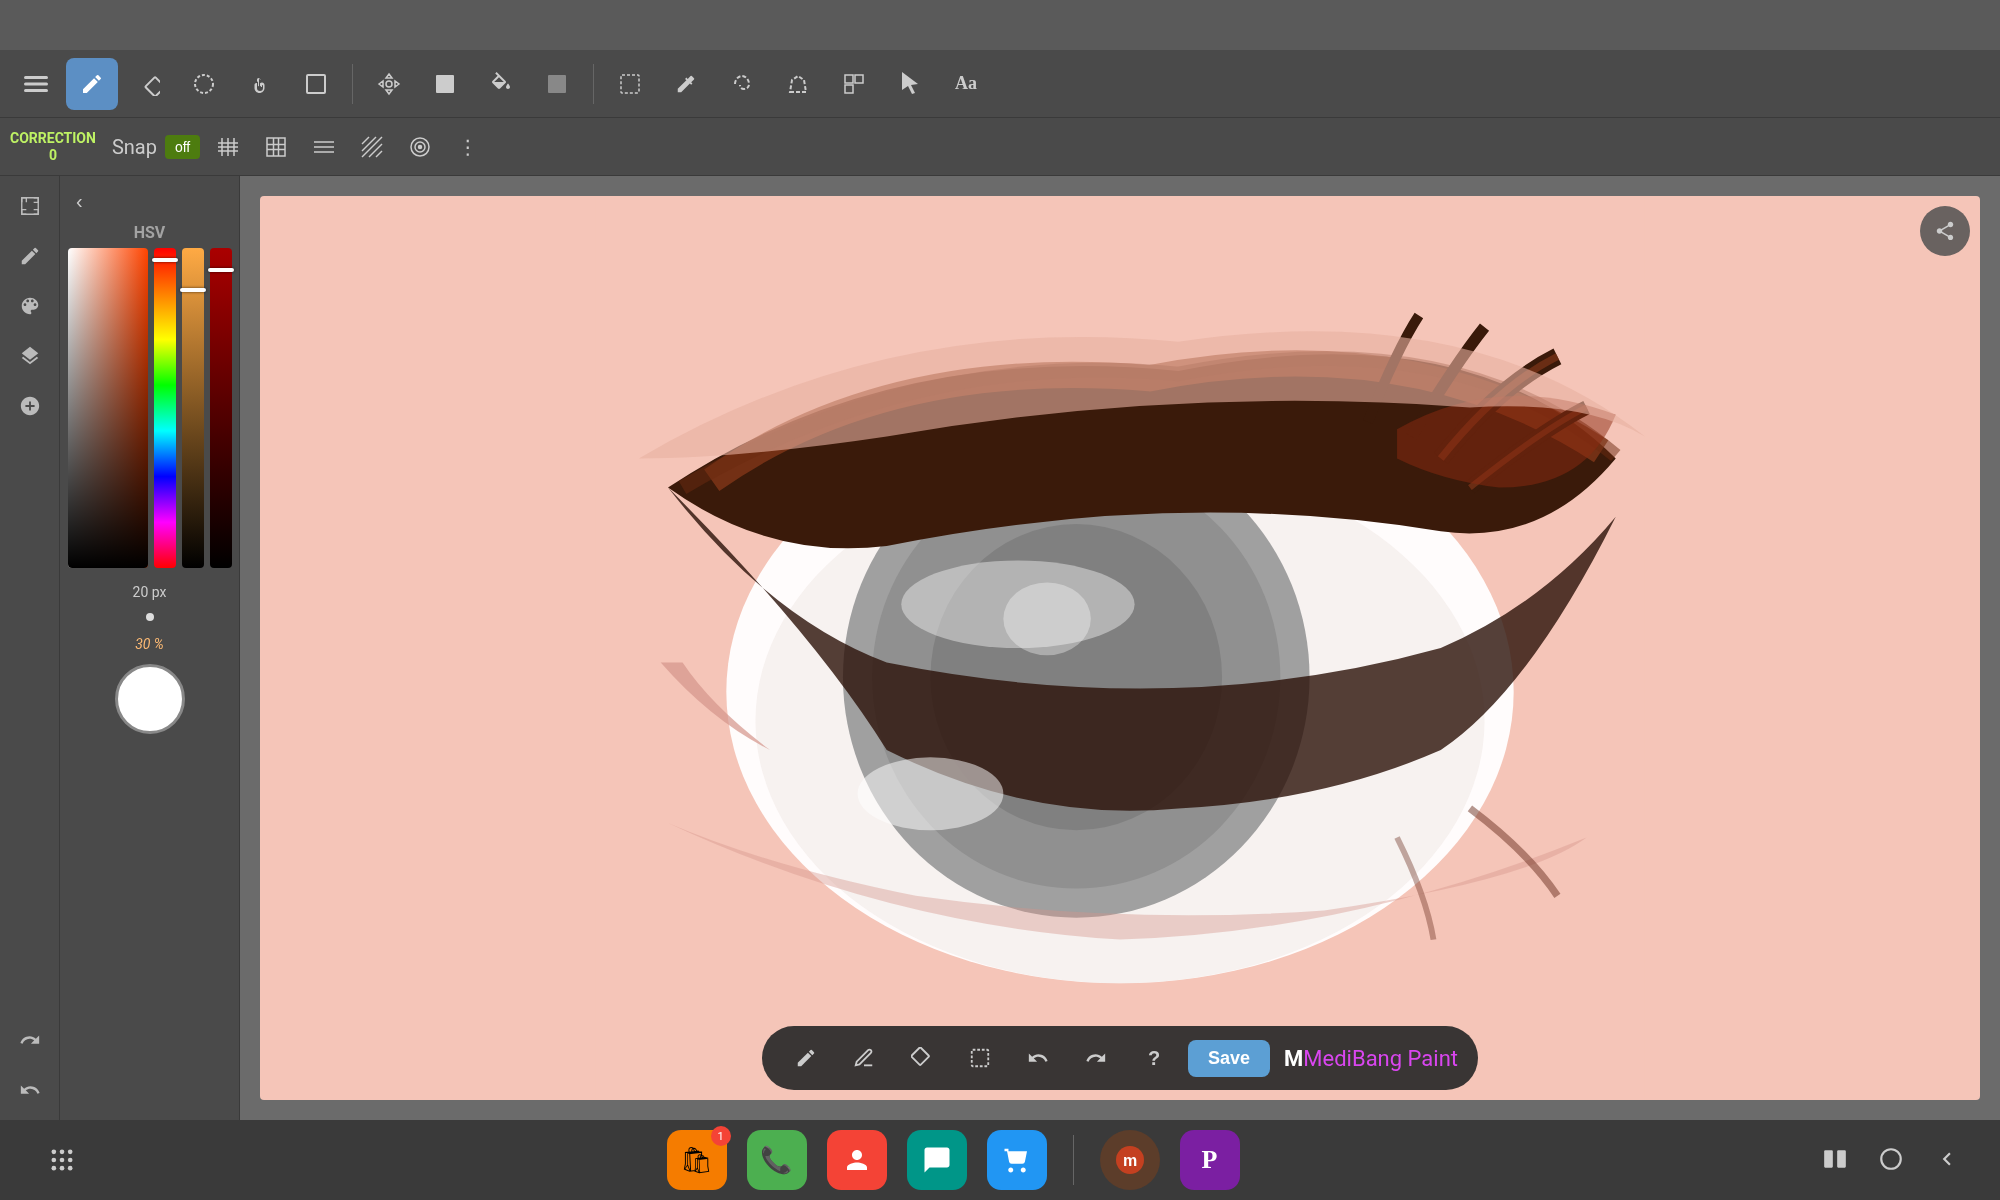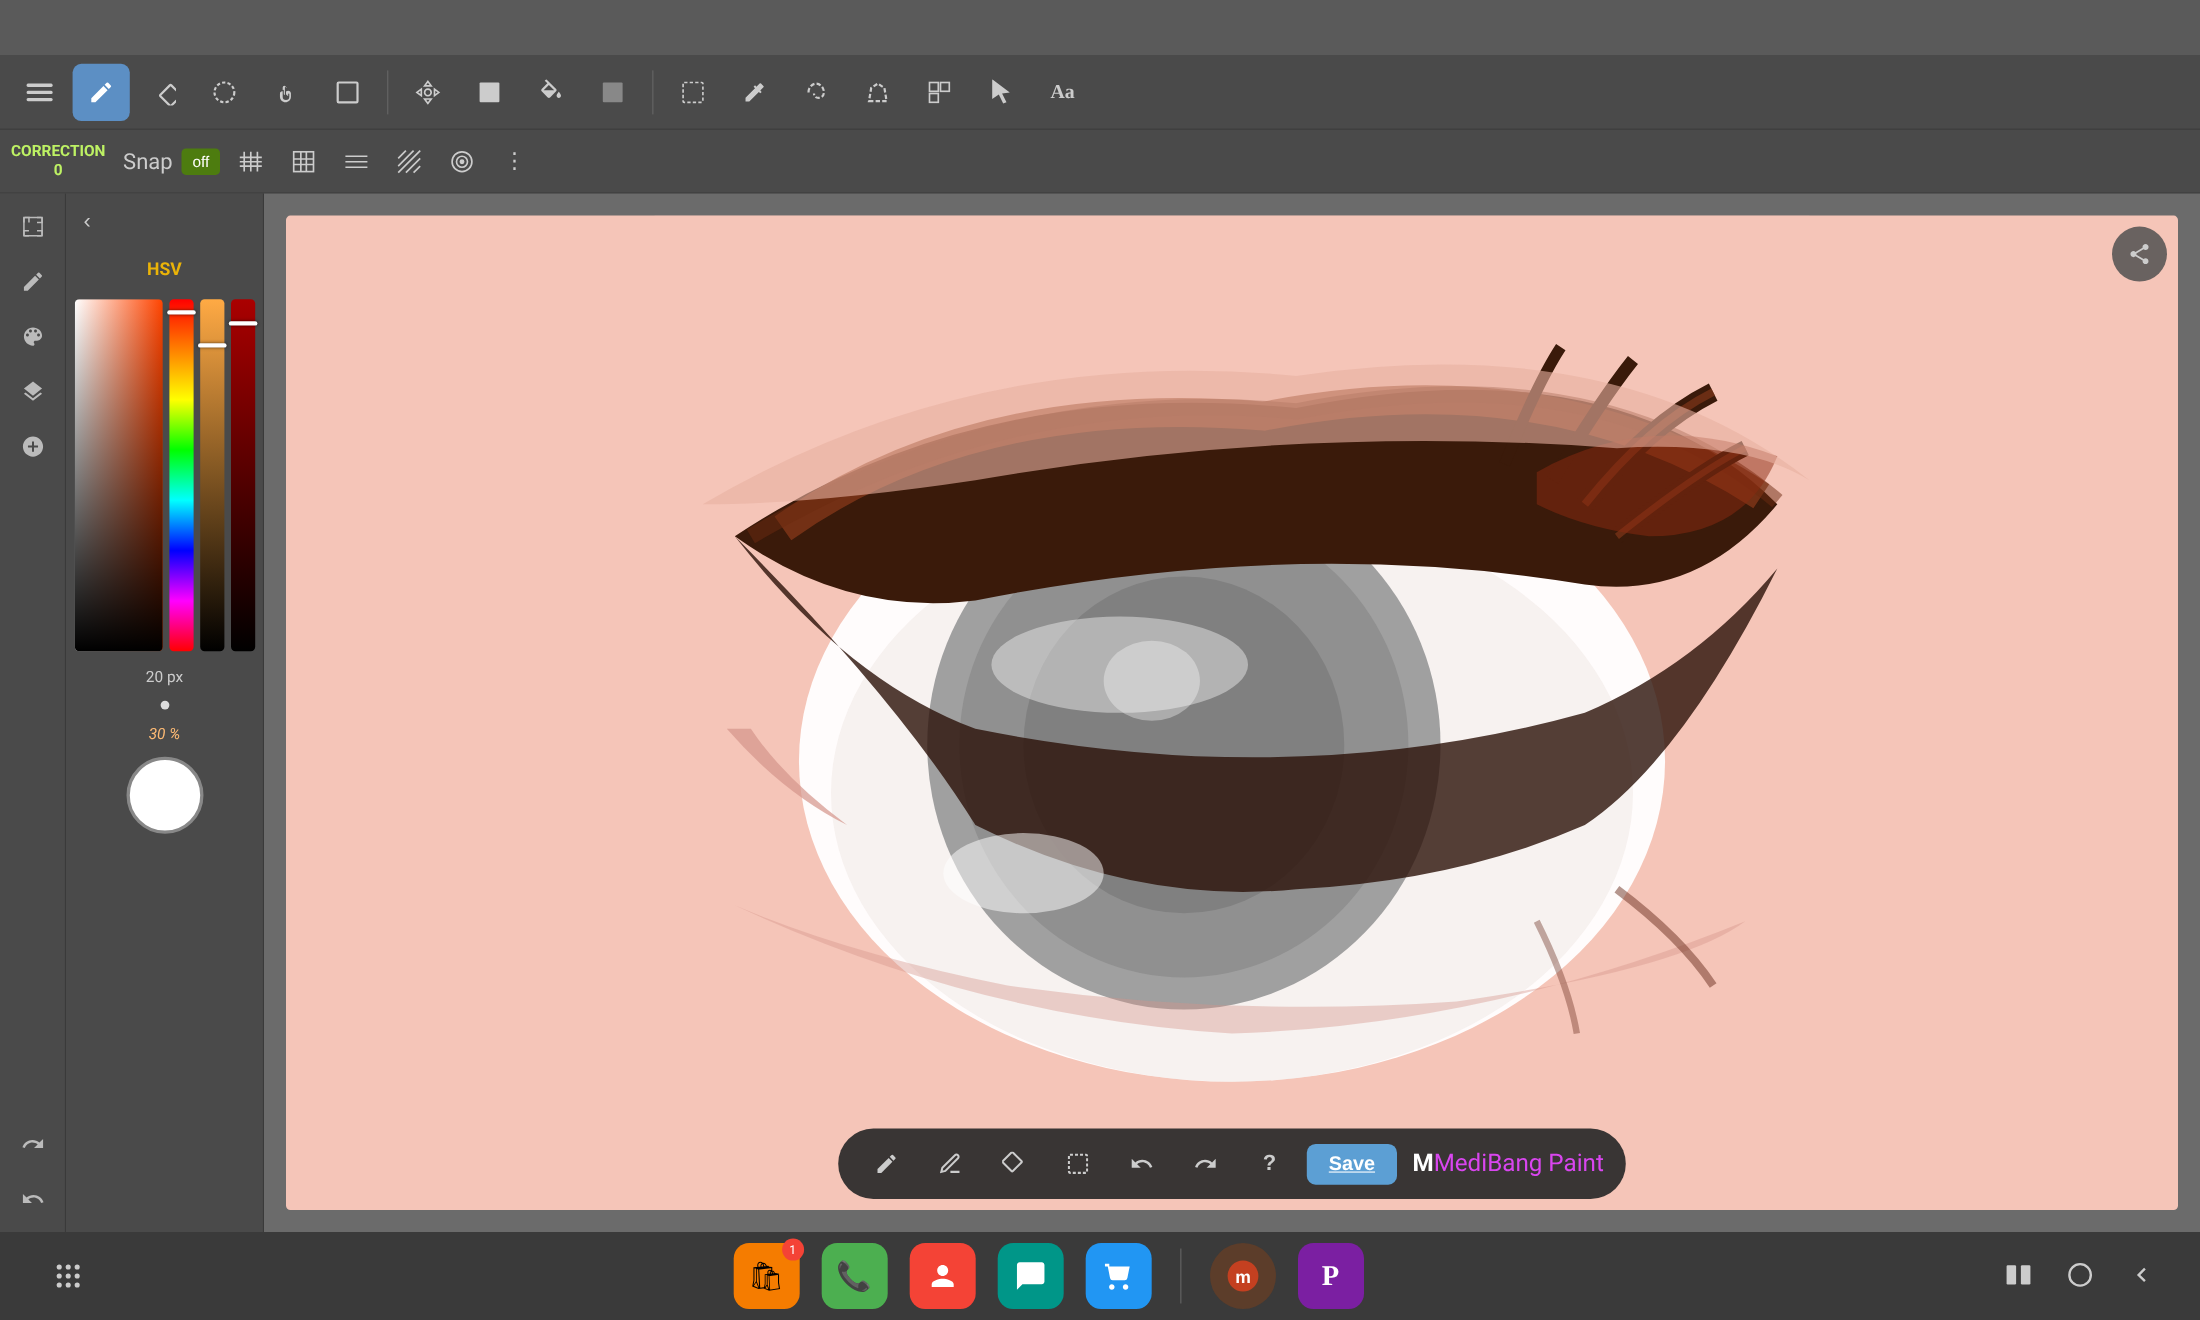--- a/index.html
+++ b/index.html
@@ -171,24 +171,24 @@
       align-self: flex-start;
       background: none;
       border: none;
       color: #ccc;
       font-size: 20px;
       cursor: pointer;
       padding: 4px 8px;
     }
 
     .hsv-label {
-      color: #eab308;
+      color: #a3a3a3;
       font-size: 16px;
       font-weight: bold;
-      margin: 18px 0;
+      margin: 6px 0;
     }
 
     .color-picker-area {
       display: flex;
       gap: 6px;
       margin-bottom: 10px;
     }
 
     .color-square-gradient {
       width: 80px;
@@ -317,21 +317,20 @@
 
     .save-btn {
       background: #5c9fd4;
       color: white;
       border: none;
       border-radius: 8px;
       padding: 8px 20px;
       font-size: 18px;
       font-weight: bold;
       cursor: pointer;
-      text-decoration: underline;
     }
 
     .medibang-label {
       color: #ccc;
       font-size: 22px;
       margin-left: 4px;
     }
     .medibang-label strong {
       color: white;
     }

